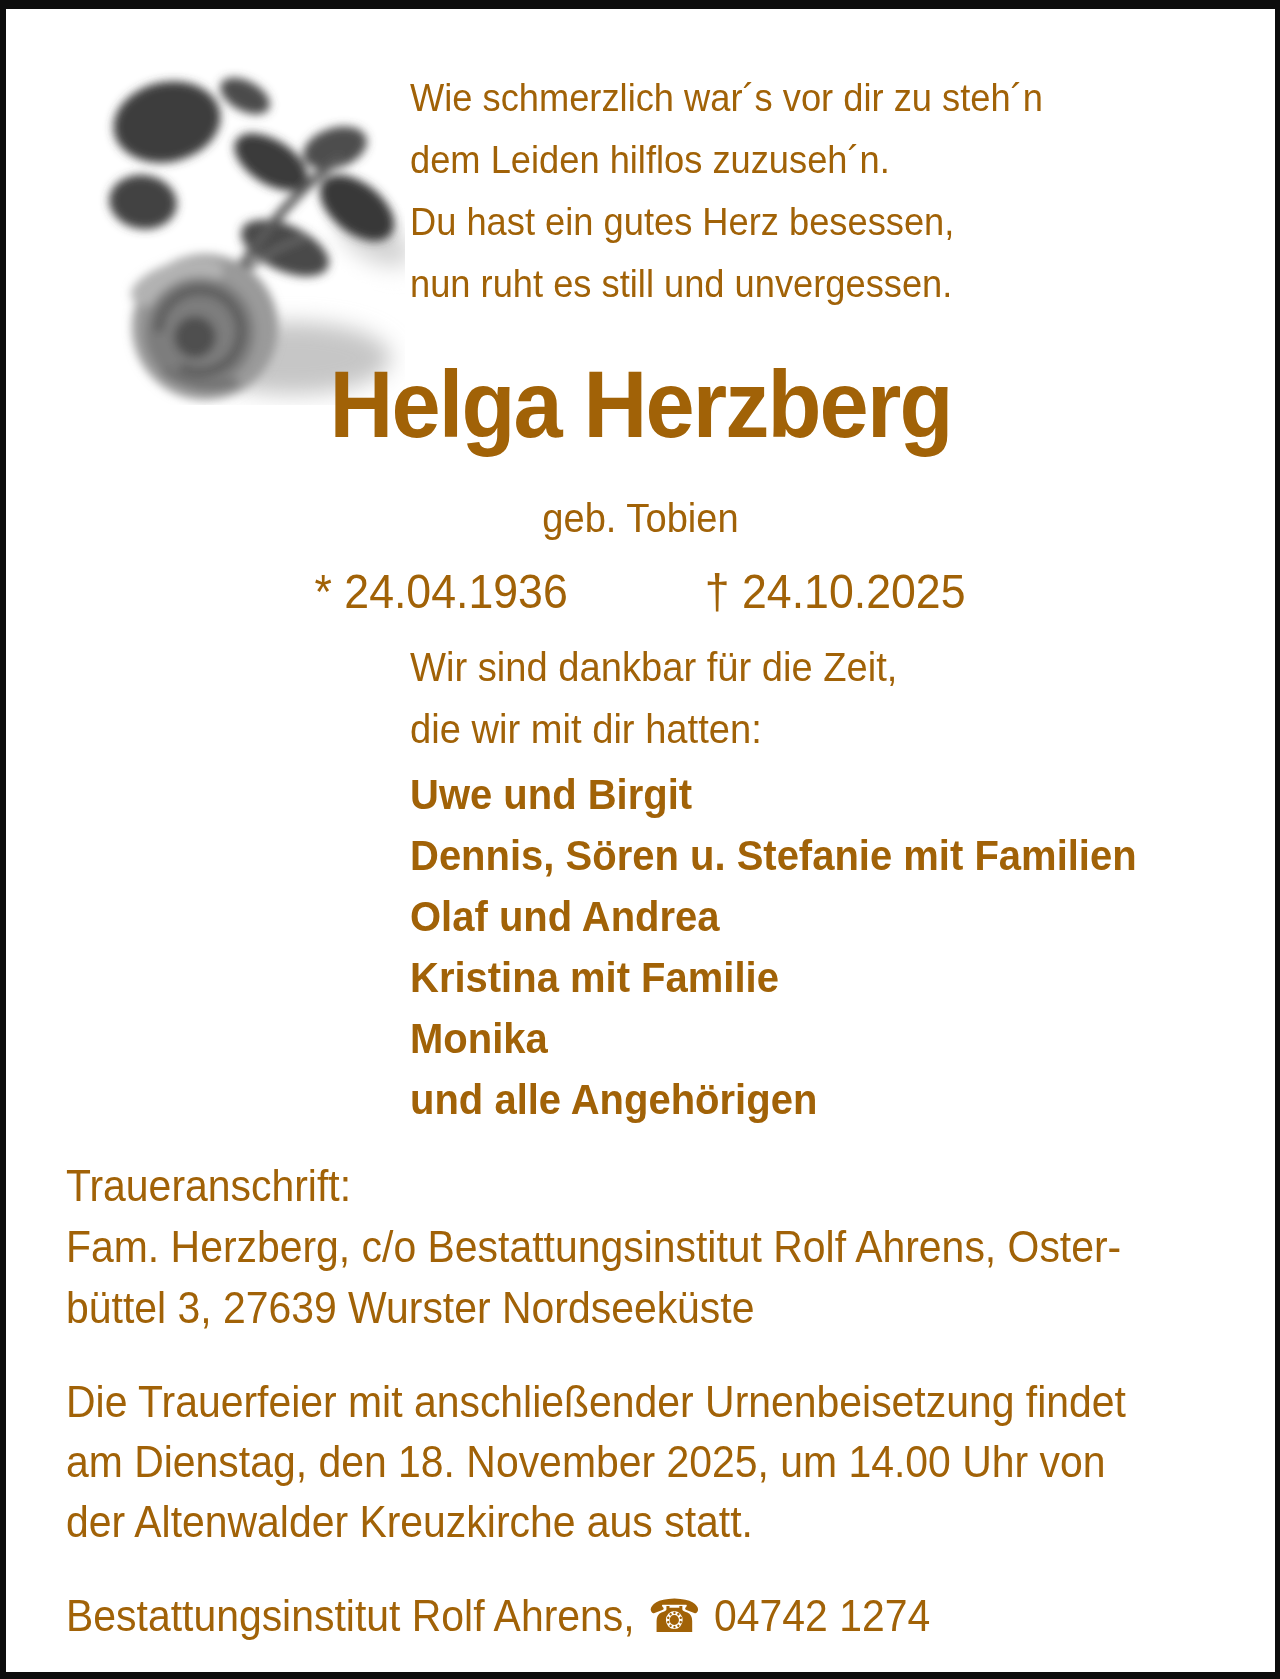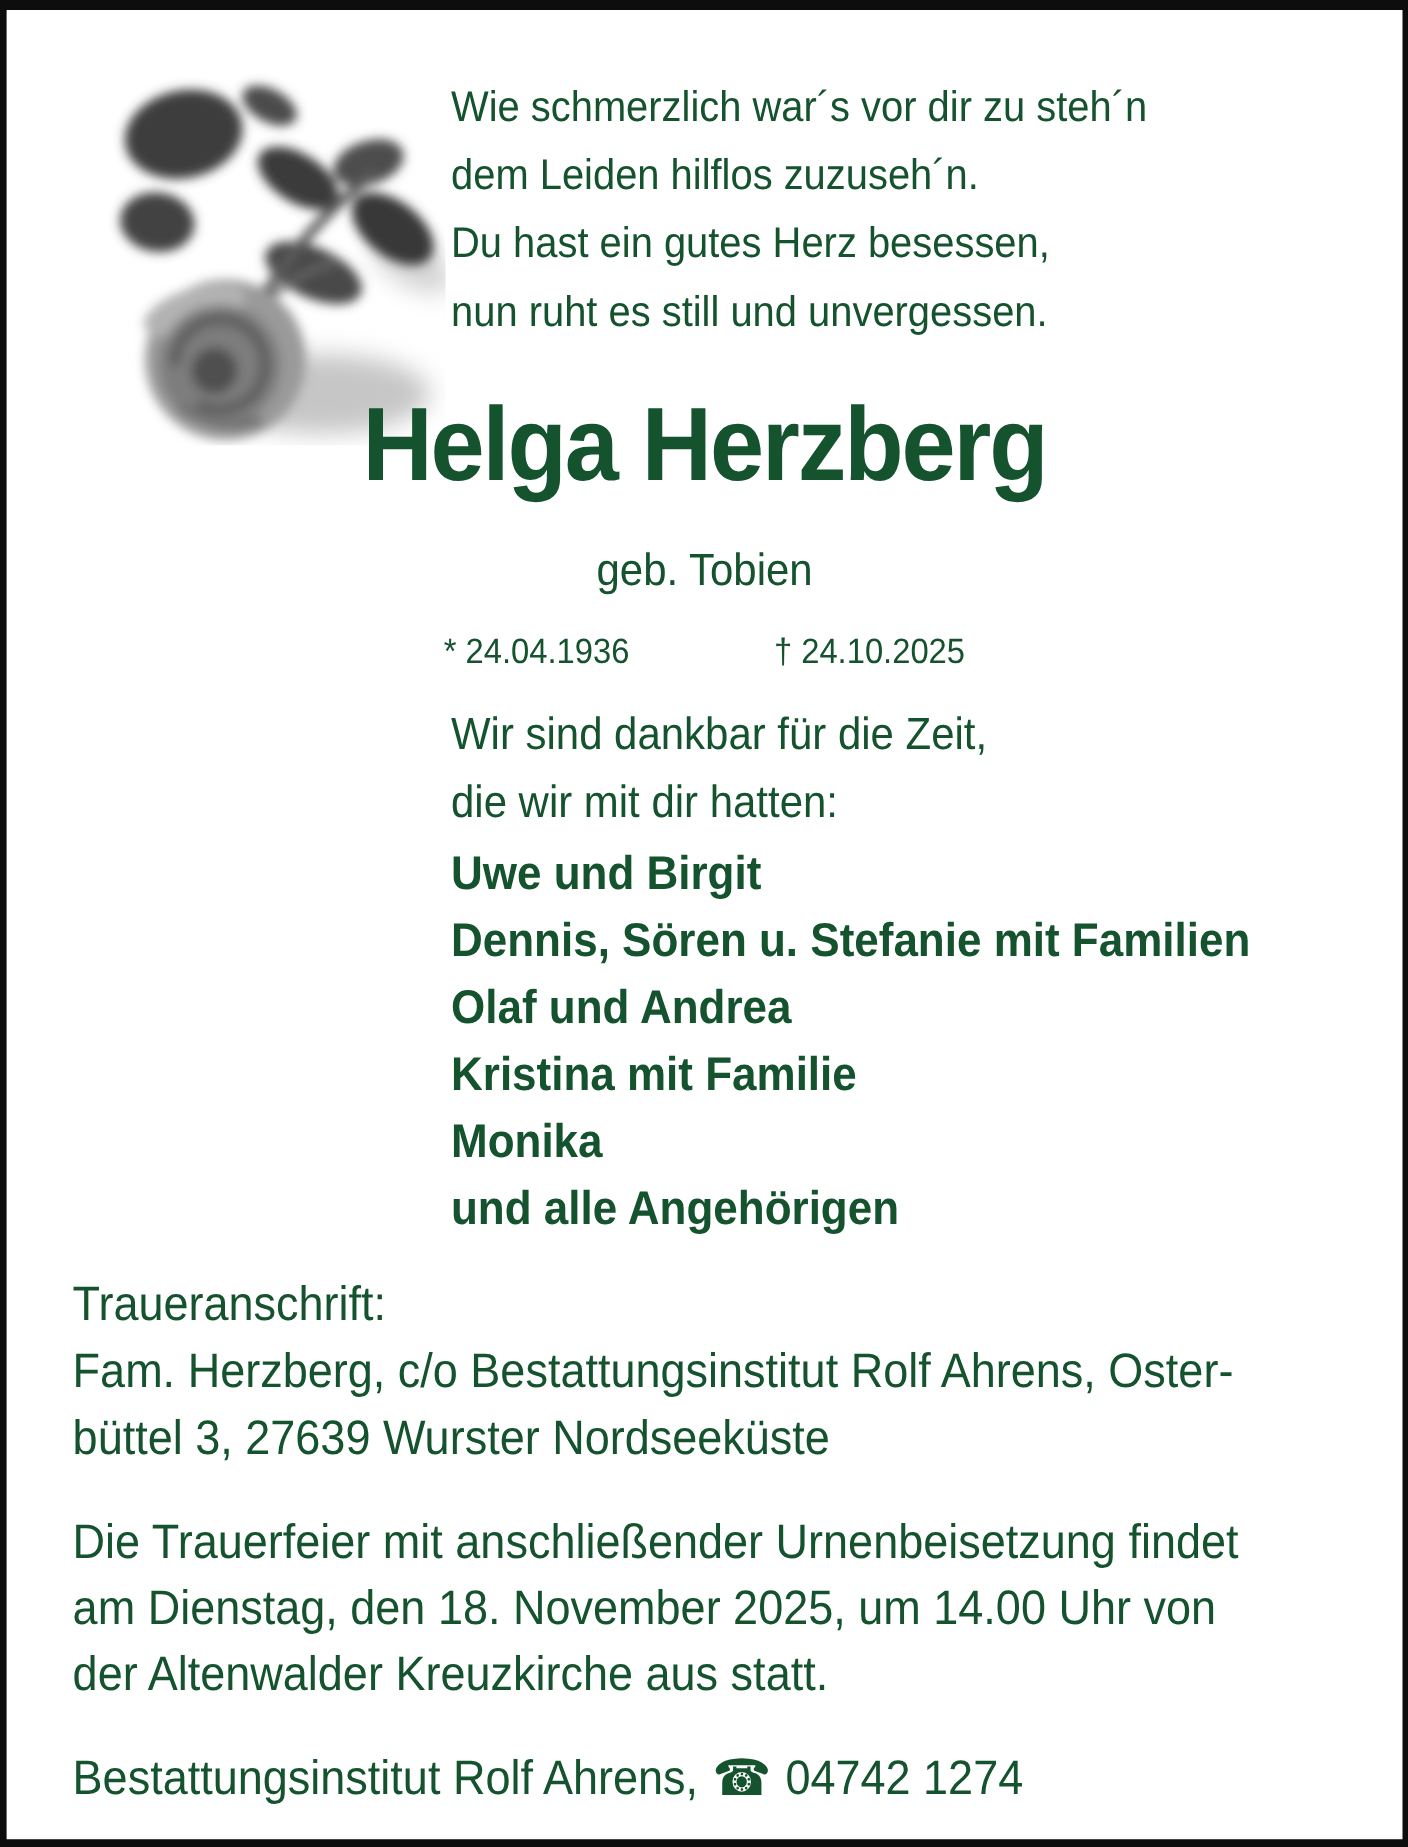--- a/index.html
+++ b/index.html
@@ -11,21 +11,21 @@
     position: relative;
     width: 1280px;
     height: 1679px;
     box-sizing: border-box;
     background: #ffffff;
     border-style: solid;
     border-color: #0d0d0d;
     border-width: 9px 5px 7px 6px;
     overflow: hidden;
     font-family: "Liberation Sans", sans-serif;
-    color: #14532d;
+    color: #a16207;
   }
   .txt { position: absolute; white-space: nowrap; }
   .condense-l { transform: scaleX(0.93); transform-origin: left top; }
   .condense-c { transform: scaleX(0.93); transform-origin: center top; }
 
   .rose-wrap { position: absolute; left: 49px; top: 31px; width: 350px; height: 365px; }
 
   .poem {
     left: 404px; top: 58px;
     font-size: 39px; line-height: 62px; font-weight: 400;
@@ -37,21 +37,21 @@
     letter-spacing: -2px;
   }
   .maiden {
     left: 0; right: 0; top: 483px;
     text-align: center;
     font-size: 41px; line-height: 52px;
   }
   .dates {
     left: 0; right: 0; top: 557px;
     display: flex; justify-content: center; gap: 118px;
-    font-size: 32px; line-height: 52px;
+    font-size: 48px; line-height: 52px;
   }
   .thanks {
     left: 404px; top: 627px;
     font-size: 41px; line-height: 62px;
   }
   .mourners {
     left: 404px; top: 755px;
     font-size: 43px; line-height: 61px; font-weight: 700;
   }
   .address {

